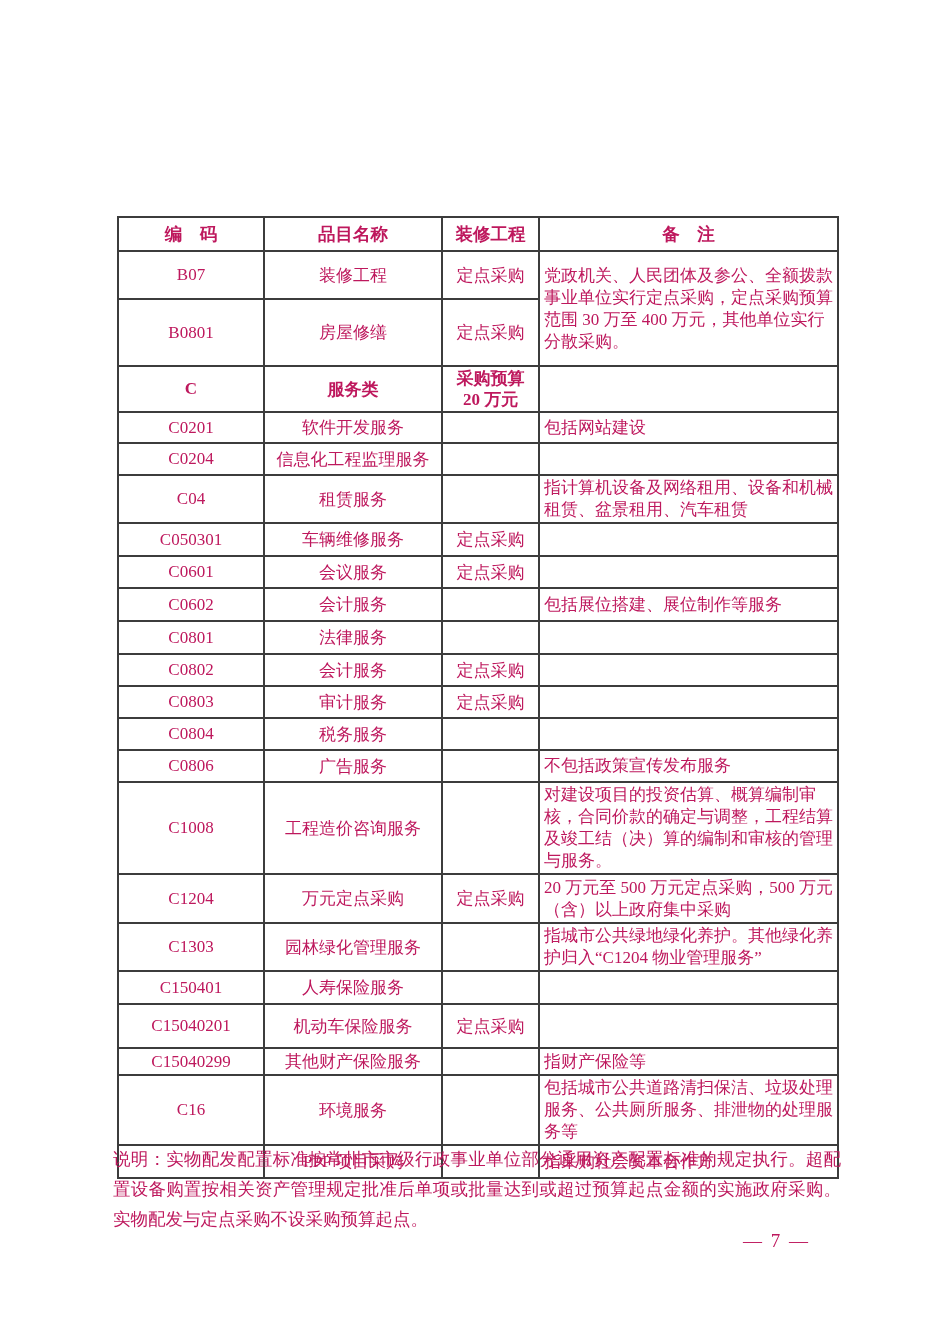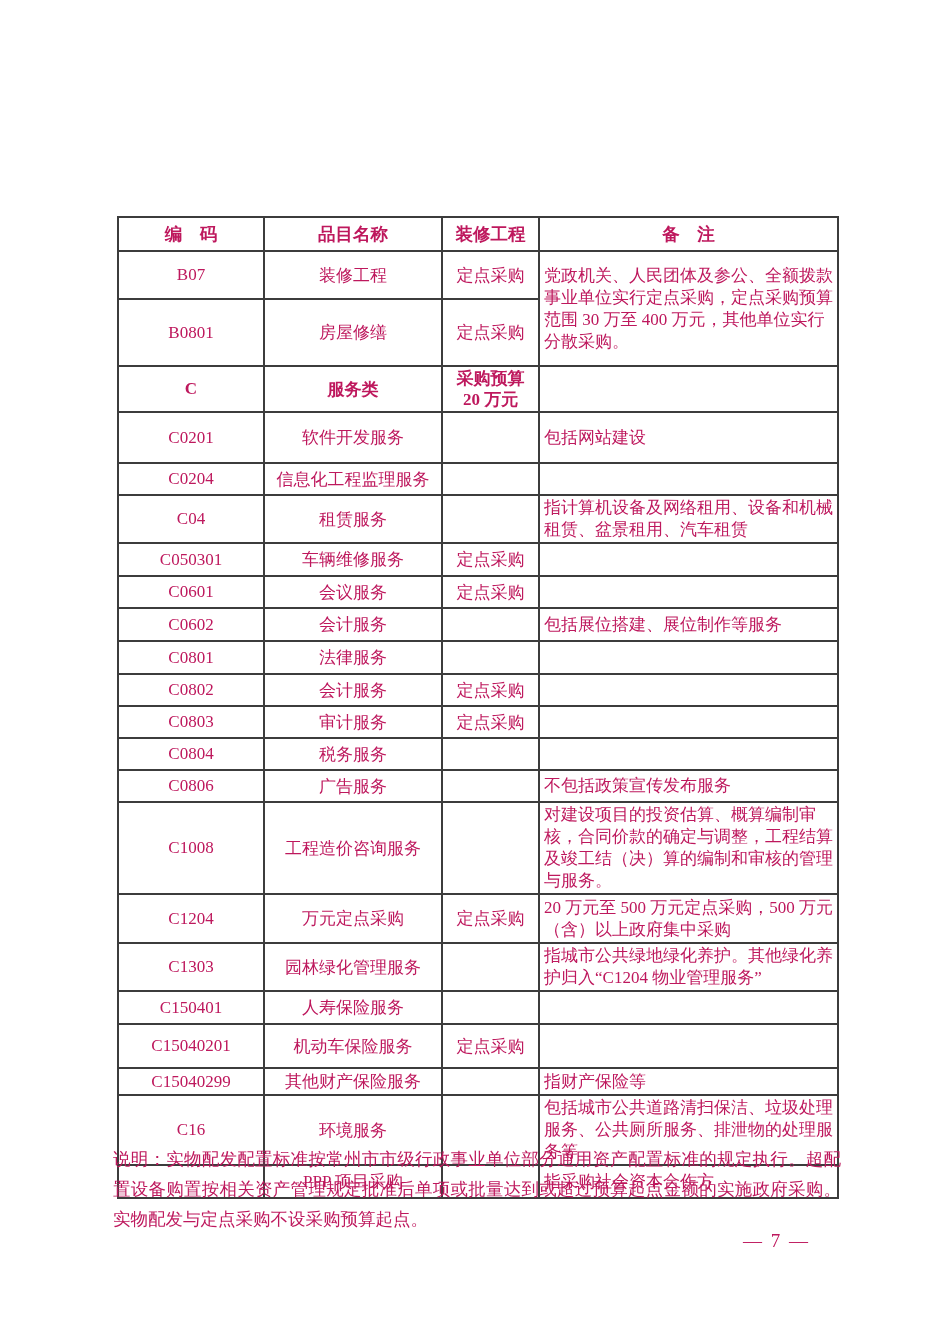--- a/index.html
+++ b/index.html
@@ -88,21 +88,21 @@
         <td class="c-name">房屋修缮</td>
         <td class="c-thr">定点采购</td>
       </tr>
       <tr class="bold-row" style="height:44px">
         <td class="c-code">C</td>
         <td class="c-name">服务类</td>
         <td class="c-thr">采购预算
 20 万元</td>
         <td class="c-rem"></td>
       </tr>
-      <tr style="height:51px">
+      <tr style="height:31px">
         <td class="c-code">C0201</td>
         <td class="c-name">软件开发服务</td>
         <td class="c-thr"></td>
         <td class="c-rem">包括网站建设</td>
       </tr>
       <tr style="height:32px">
         <td class="c-code">C0204</td>
         <td class="c-name">信息化工程监理服务</td>
         <td class="c-thr"></td>
         <td class="c-rem"></td>

